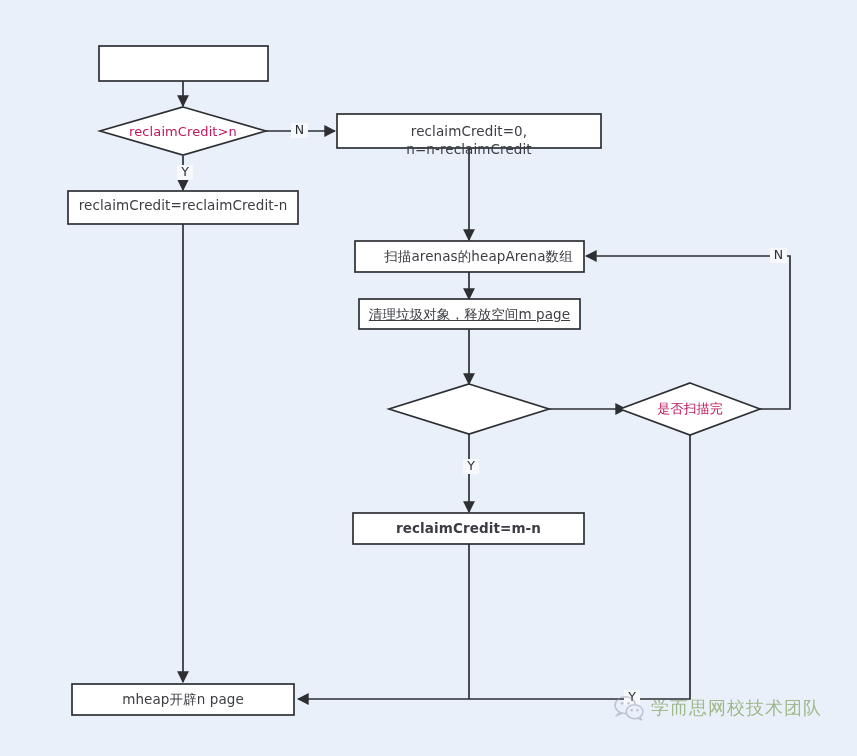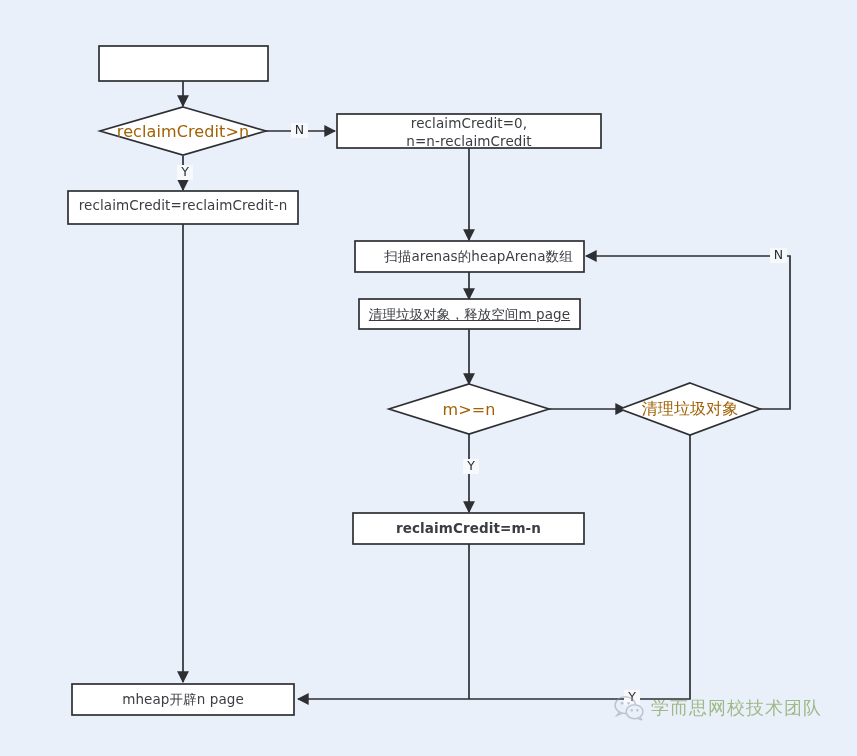--- a/index.html
+++ b/index.html
@@ -46,22 +46,22 @@
     line-height: 1.35;
     white-space: pre-line;
     letter-spacing: 0.1px;
   }
   .dec-label {
     position: absolute;
     pointer-events: auto;
     display: flex;
     align-items: center;
     justify-content: center;
-    color: #a16207;
-    font-size: 16px;
+    color: #be185d;
+    font-size: 13px;
     text-align: right;
     letter-spacing: 0.1px;
   }
   .edge-label {
     position: absolute;
     pointer-events: auto;
     background: #f7f9fd;
     color: #2d2f33;
     font-size: 12.5px;
     line-height: 1;
@@ -143,39 +143,36 @@
 
 
   <div class="dec-label" style="left:100px; top:118px; width:166px; height:26px;">
     <span>reclaimCredit&gt;n</span>
   </div>
 
   <div class="node proc" style="left:68px; top:189px; width:230px; height:33px; border:none; background:transparent;">
     <span>reclaimCredit=reclaimCredit-n</span>
   </div>
 
-  <div class="node proc" style="left:337px; top:122px; width:264px; height:20px; border:none; background:transparent;">
+  <div class="node proc" style="left:337px; top:130px; width:264px; height:20px; border:none; background:transparent;">
     <span>reclaimCredit=0,
 n=n-reclaimCredit</span>
   </div>
 
   <div class="node proc" style="left:355px; top:241px; width:229px; height:31px; border:none; background:transparent;padding-left:18px;">
     <span>扫描arenas的heapArena数组</span>
   </div>
 
   <div class="node proc" style="left:359px; top:299px; width:221px; height:30px; border:none; background:transparent;text-decoration:underline;">
     <span>清理垃圾对象，释放空间m page</span>
   </div>
 
-  <div class="dec-label" style="left:399px; top:396px; width:140px; height:26px;">
-    <span>m&gt;=n</span>
-  </div>
 
   <div class="dec-label" style="left:630px; top:396px; width:120px; height:26px;">
-    <span>清理垃圾对象</span>
+    <span>是否扫描完</span>
   </div>
 
   <div class="node proc" style="left:353px; top:513px; width:231px; height:31px; border:none; background:transparent;font-weight:bold;">
     <span>reclaimCredit=m-n</span>
   </div>
 
   <div class="node proc" style="left:72px; top:684px; width:222px; height:31px; border:none; background:transparent;align-items:center;">
     <span>mheap开辟n page</span>
   </div>
 

